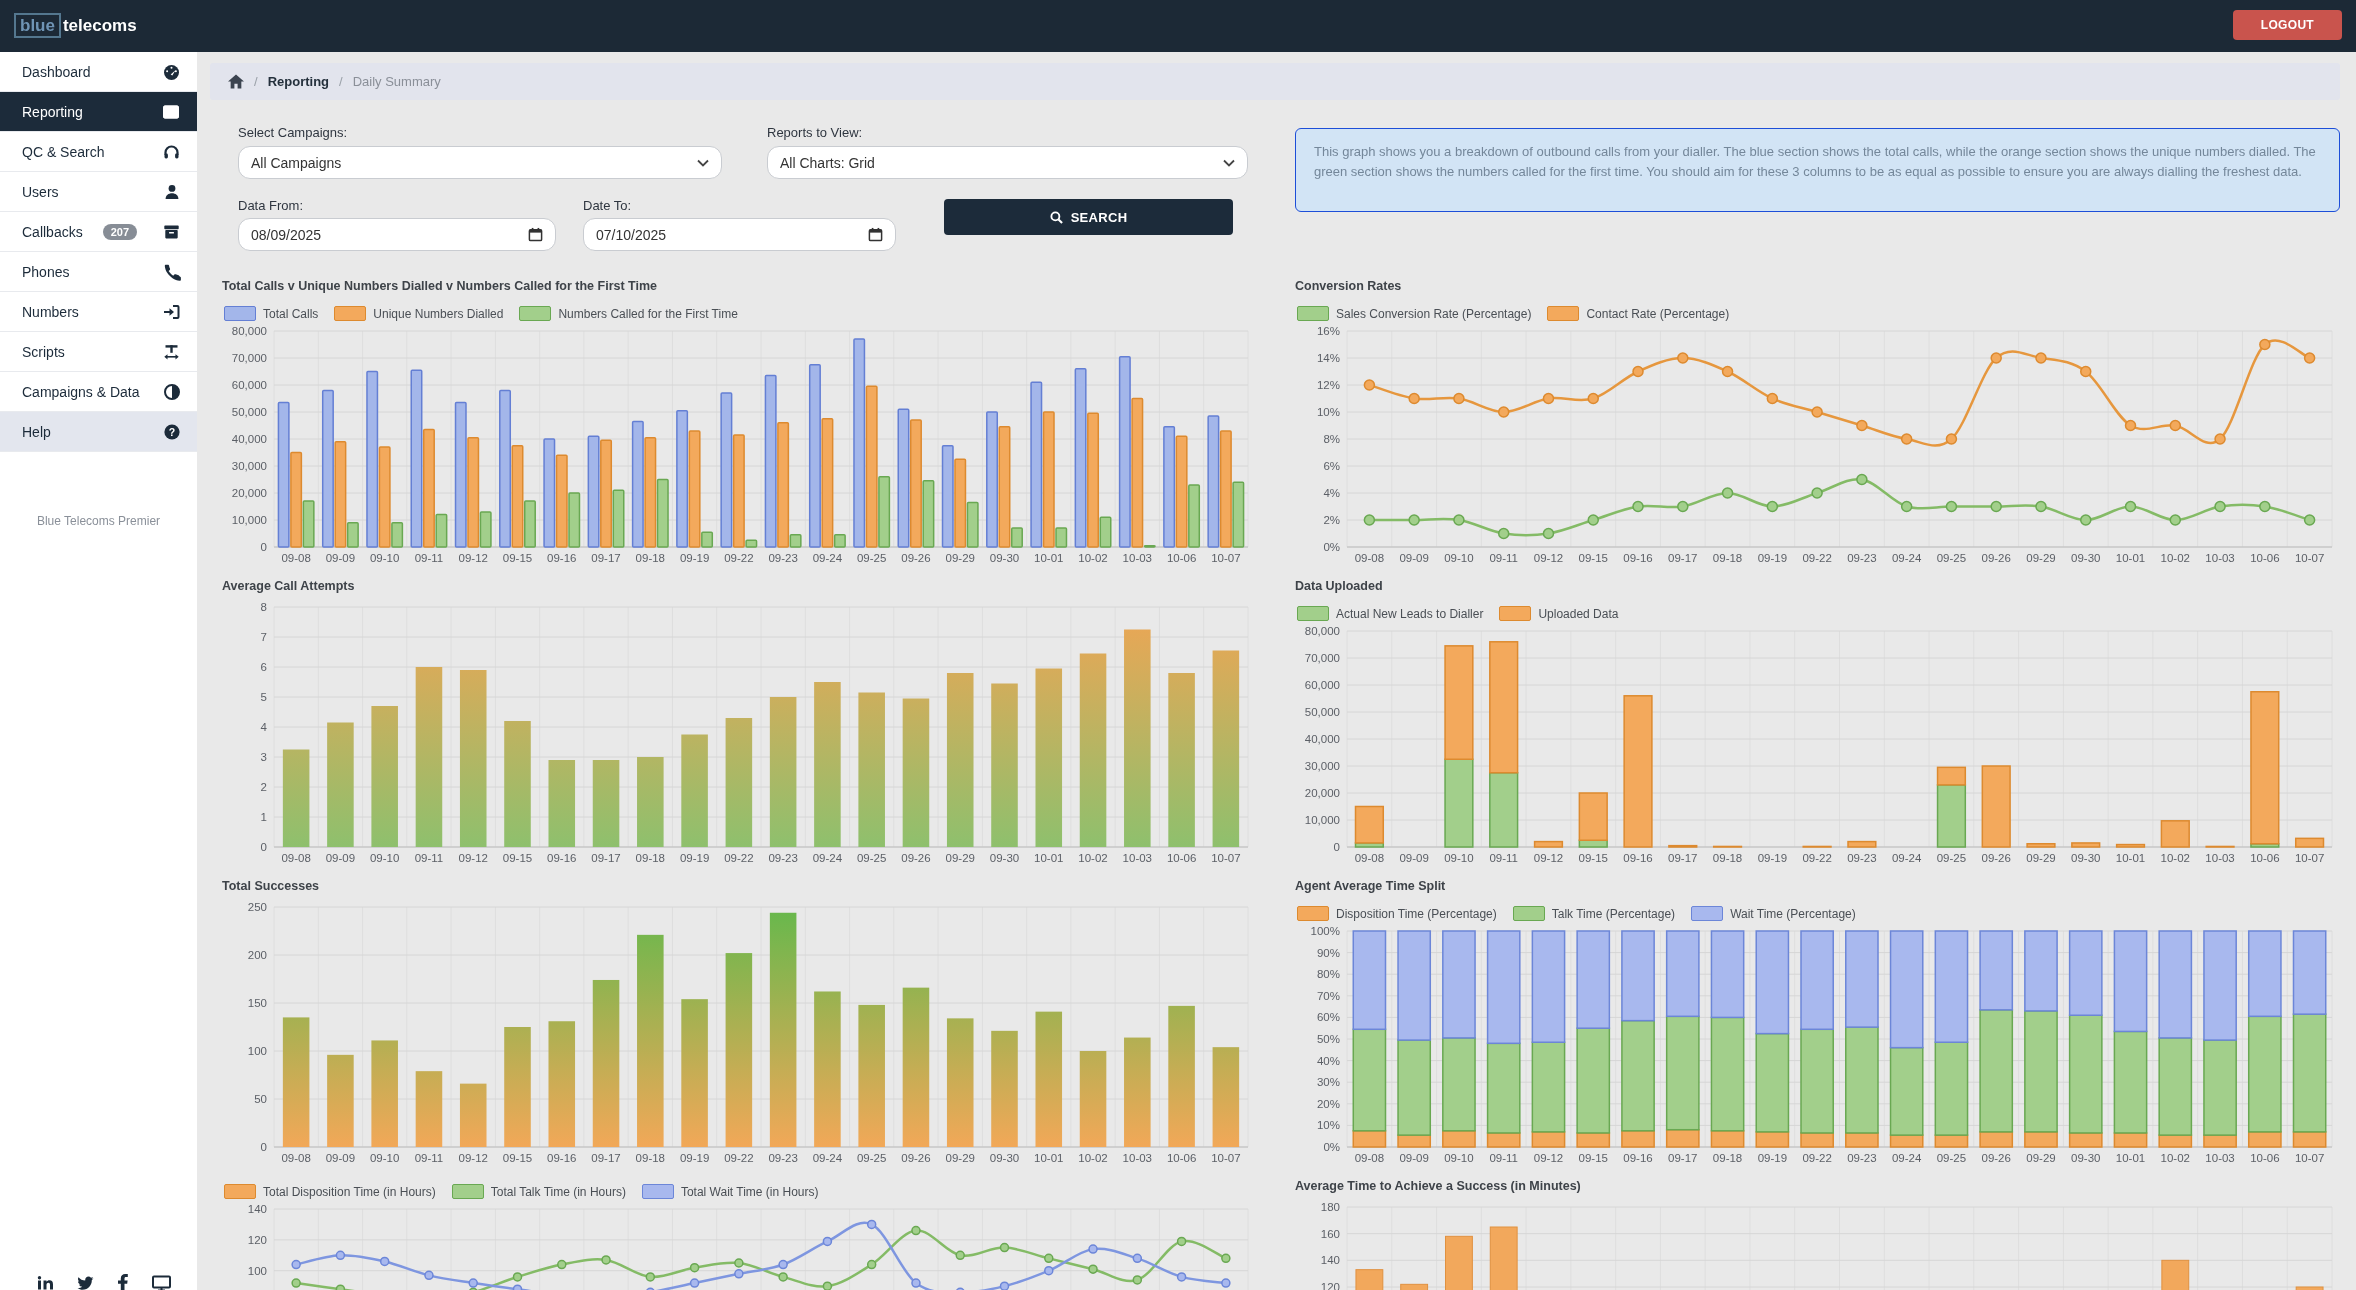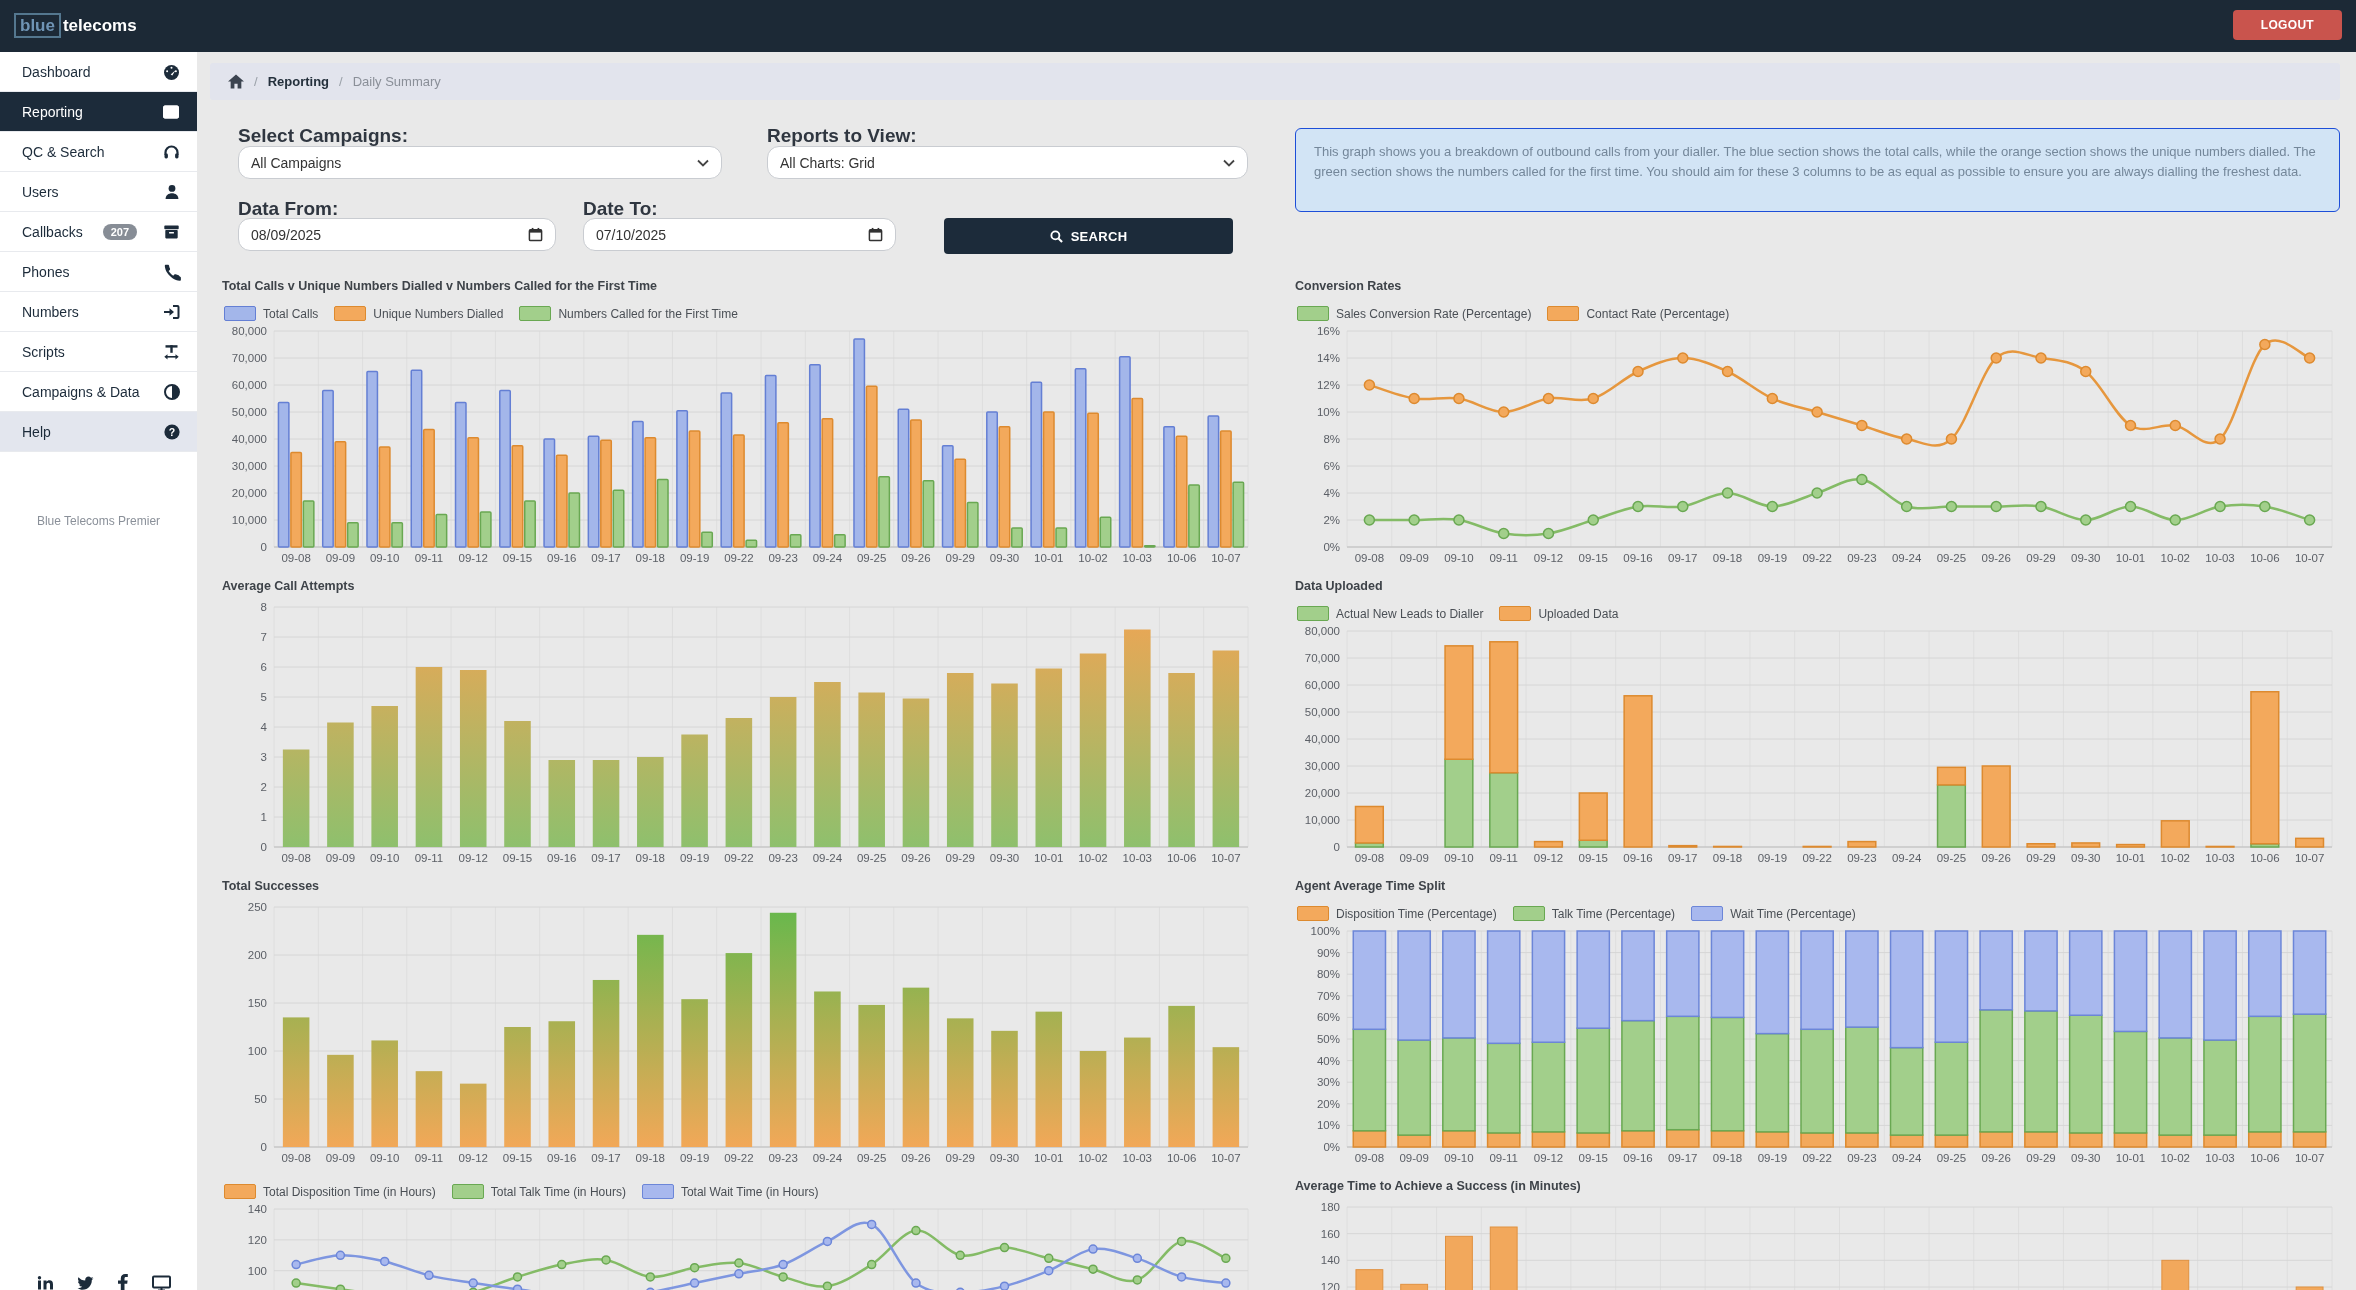--- a/index.html
+++ b/index.html
@@ -19,25 +19,25 @@
   .side-item.active svg *{fill:#fff;stroke:#fff}
   .side-item.subtle{background:#e3e6ee}
   .badge{margin-left:20px;background:#878d96;color:#fff;font-size:11px;font-weight:bold;padding:2px 8px;border-radius:9px}
   .side-footer{position:absolute;top:462px;width:100%;text-align:center;font-size:12px;color:#8a9099}
   .side-social{position:absolute;bottom:-2px;left:36px;display:flex;gap:22px;align-items:flex-end}
   .side-social .sicon{cursor:pointer;display:flex}
   .breadcrumb{position:absolute;left:210px;top:63px;width:2130px;height:37px;background:#e2e4ed;border-radius:3px;
               display:flex;align-items:center;padding-left:18px;box-sizing:border-box;font-size:13px;color:#9aa0a8;gap:10px}
   .crumb-section{color:#24303c;font-weight:bold;cursor:pointer}
   .crumb-page{color:#8a8f98}
-  .field-label{position:absolute;font-size:19px;font-weight:bold;color:#2f3640}
+  .field-label{position:absolute;font-size:13px;font-weight:normal;color:#2f3640}
   .select,.dateinput{position:absolute;background:#fff;border:1px solid #c9ccd1;border-radius:12px;height:33px;
                      box-sizing:border-box;display:flex;align-items:center;justify-content:space-between;
                      padding:0 12px;font-size:14px;color:#333;cursor:pointer}
-  .search-btn{position:absolute;left:944px;top:218px;width:289px;height:36px;background:#1c2b3a;border-radius:4px;
+  .search-btn{position:absolute;left:944px;top:199px;width:289px;height:36px;background:#1c2b3a;border-radius:4px;
               color:#fff;font-size:13px;font-weight:bold;display:flex;align-items:center;justify-content:center;
               gap:8px;letter-spacing:.3px;cursor:pointer}
   .info-box{position:absolute;left:1295px;top:128px;width:1045px;height:84px;background:#d2e4f5;border:1px solid #1d4ed8;
             border-radius:6px;box-sizing:border-box;padding:13px 18px;font-size:13px;line-height:1.52;color:#74879a}
   .chart{position:absolute;display:flex;flex-direction:column}
   .chart-title{font-size:12.5px;font-weight:bold;color:#3e4349;height:16px;margin-bottom:6px;flex:0 0 auto}
   .chart-legend{display:flex;align-items:flex-end;gap:16px;height:20px;margin-bottom:4px;font-size:12px;color:#4a4f55;
                 padding-left:2px;flex:0 0 auto}
   .legend-item{display:flex;align-items:center}
   .sw{width:30px;height:13px;display:inline-block;border-radius:2px;margin-right:7px}

